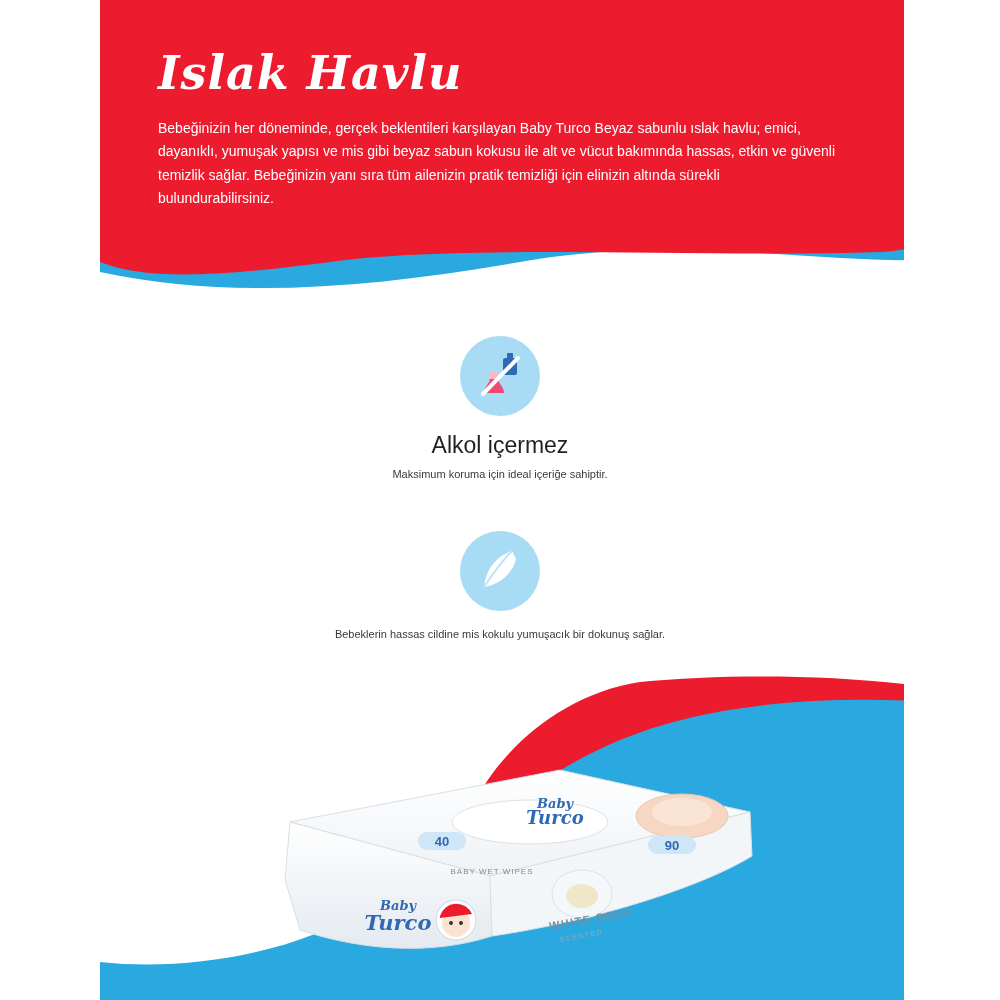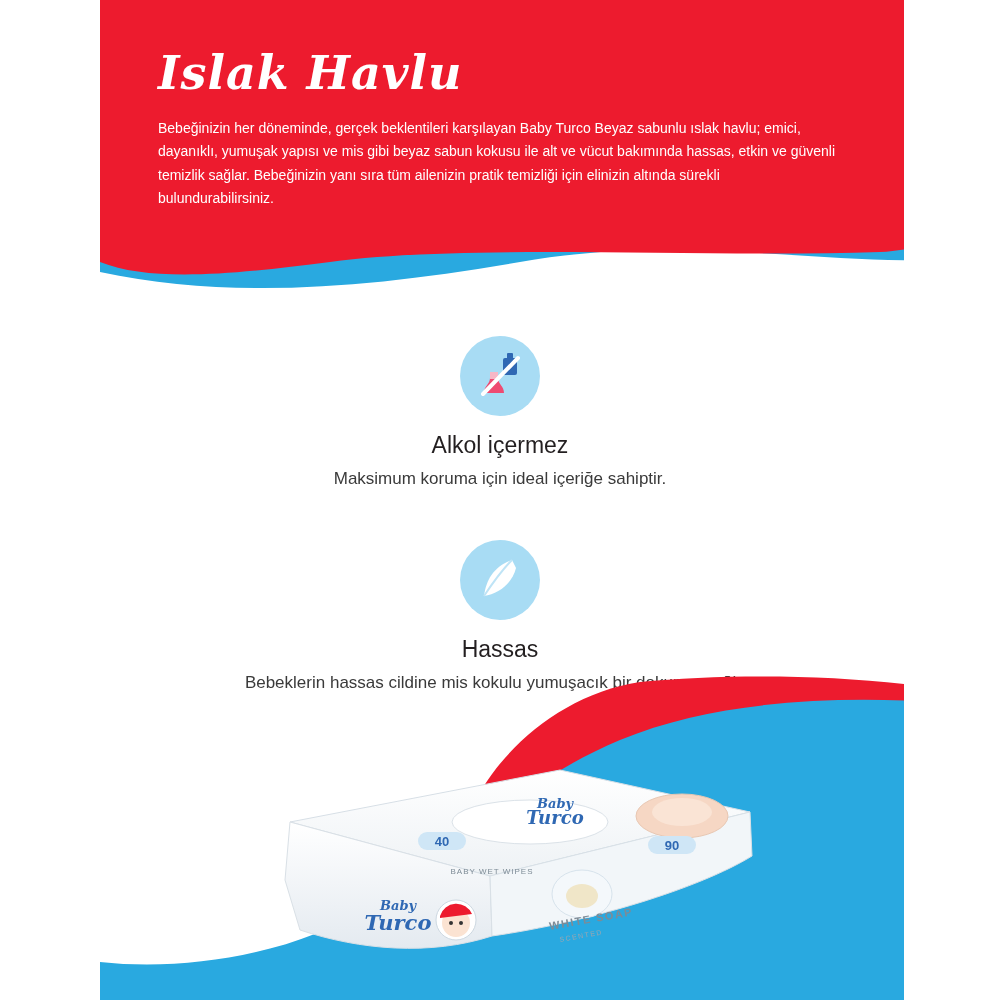--- a/index.html
+++ b/index.html
@@ -84,21 +84,21 @@
     justify-content: center;
     overflow: hidden;
   }
   .feature-title {
     font-size: 23px;
     font-weight: normal;
     color: #231f20;
     margin: 0 0 8px 0;
   }
   .feature-desc {
-    font-size: 17px;
+    font-size: 11px;
     color: #3a3a3a;
     line-height: 1.45;
     margin: 0 auto;
     max-width: 520px;
   }
 
   .feature-1 { margin-top: 16px; }
   .feature-2 { margin-top: 48px; }
 
   
@@ -158,21 +158,20 @@
       <div class="feature-desc">Maksimum koruma için ideal içeriğe sahiptir.</div>
     </div>
 
     <div class="feature feature-2">
       <div class="feature-icon">
         <svg width="60" height="60" viewBox="0 0 60 60">
           <path d="M42 10 C24 16 16 30 14 46 C28 44 42 34 46 18 Z" fill="#ffffff"></path>
           <path d="M42 10 C30 22 22 34 14 46" stroke="#bfe4f6" stroke-width="2" fill="none"></path>
         </svg>
       </div>
-      <div class="feature-title">Hassas</div>
       <div class="feature-desc">Bebeklerin hassas cildine mis kokulu yumuşacık bir dokunuş sağlar.</div>
     </div>
 
   </div>
 
   <div class="bottom">
     <svg class="bottom-svg" width="1000" height="328" viewBox="0 0 1000 328">
 
       <path d="M640,10 C720,2 830,2 920,14 L920,60 C830,48 730,48 660,62 C590,76 540,110 520,150 L470,140 C495,82 560,22 640,10 Z" fill="#ed1b2e"></path>
 

